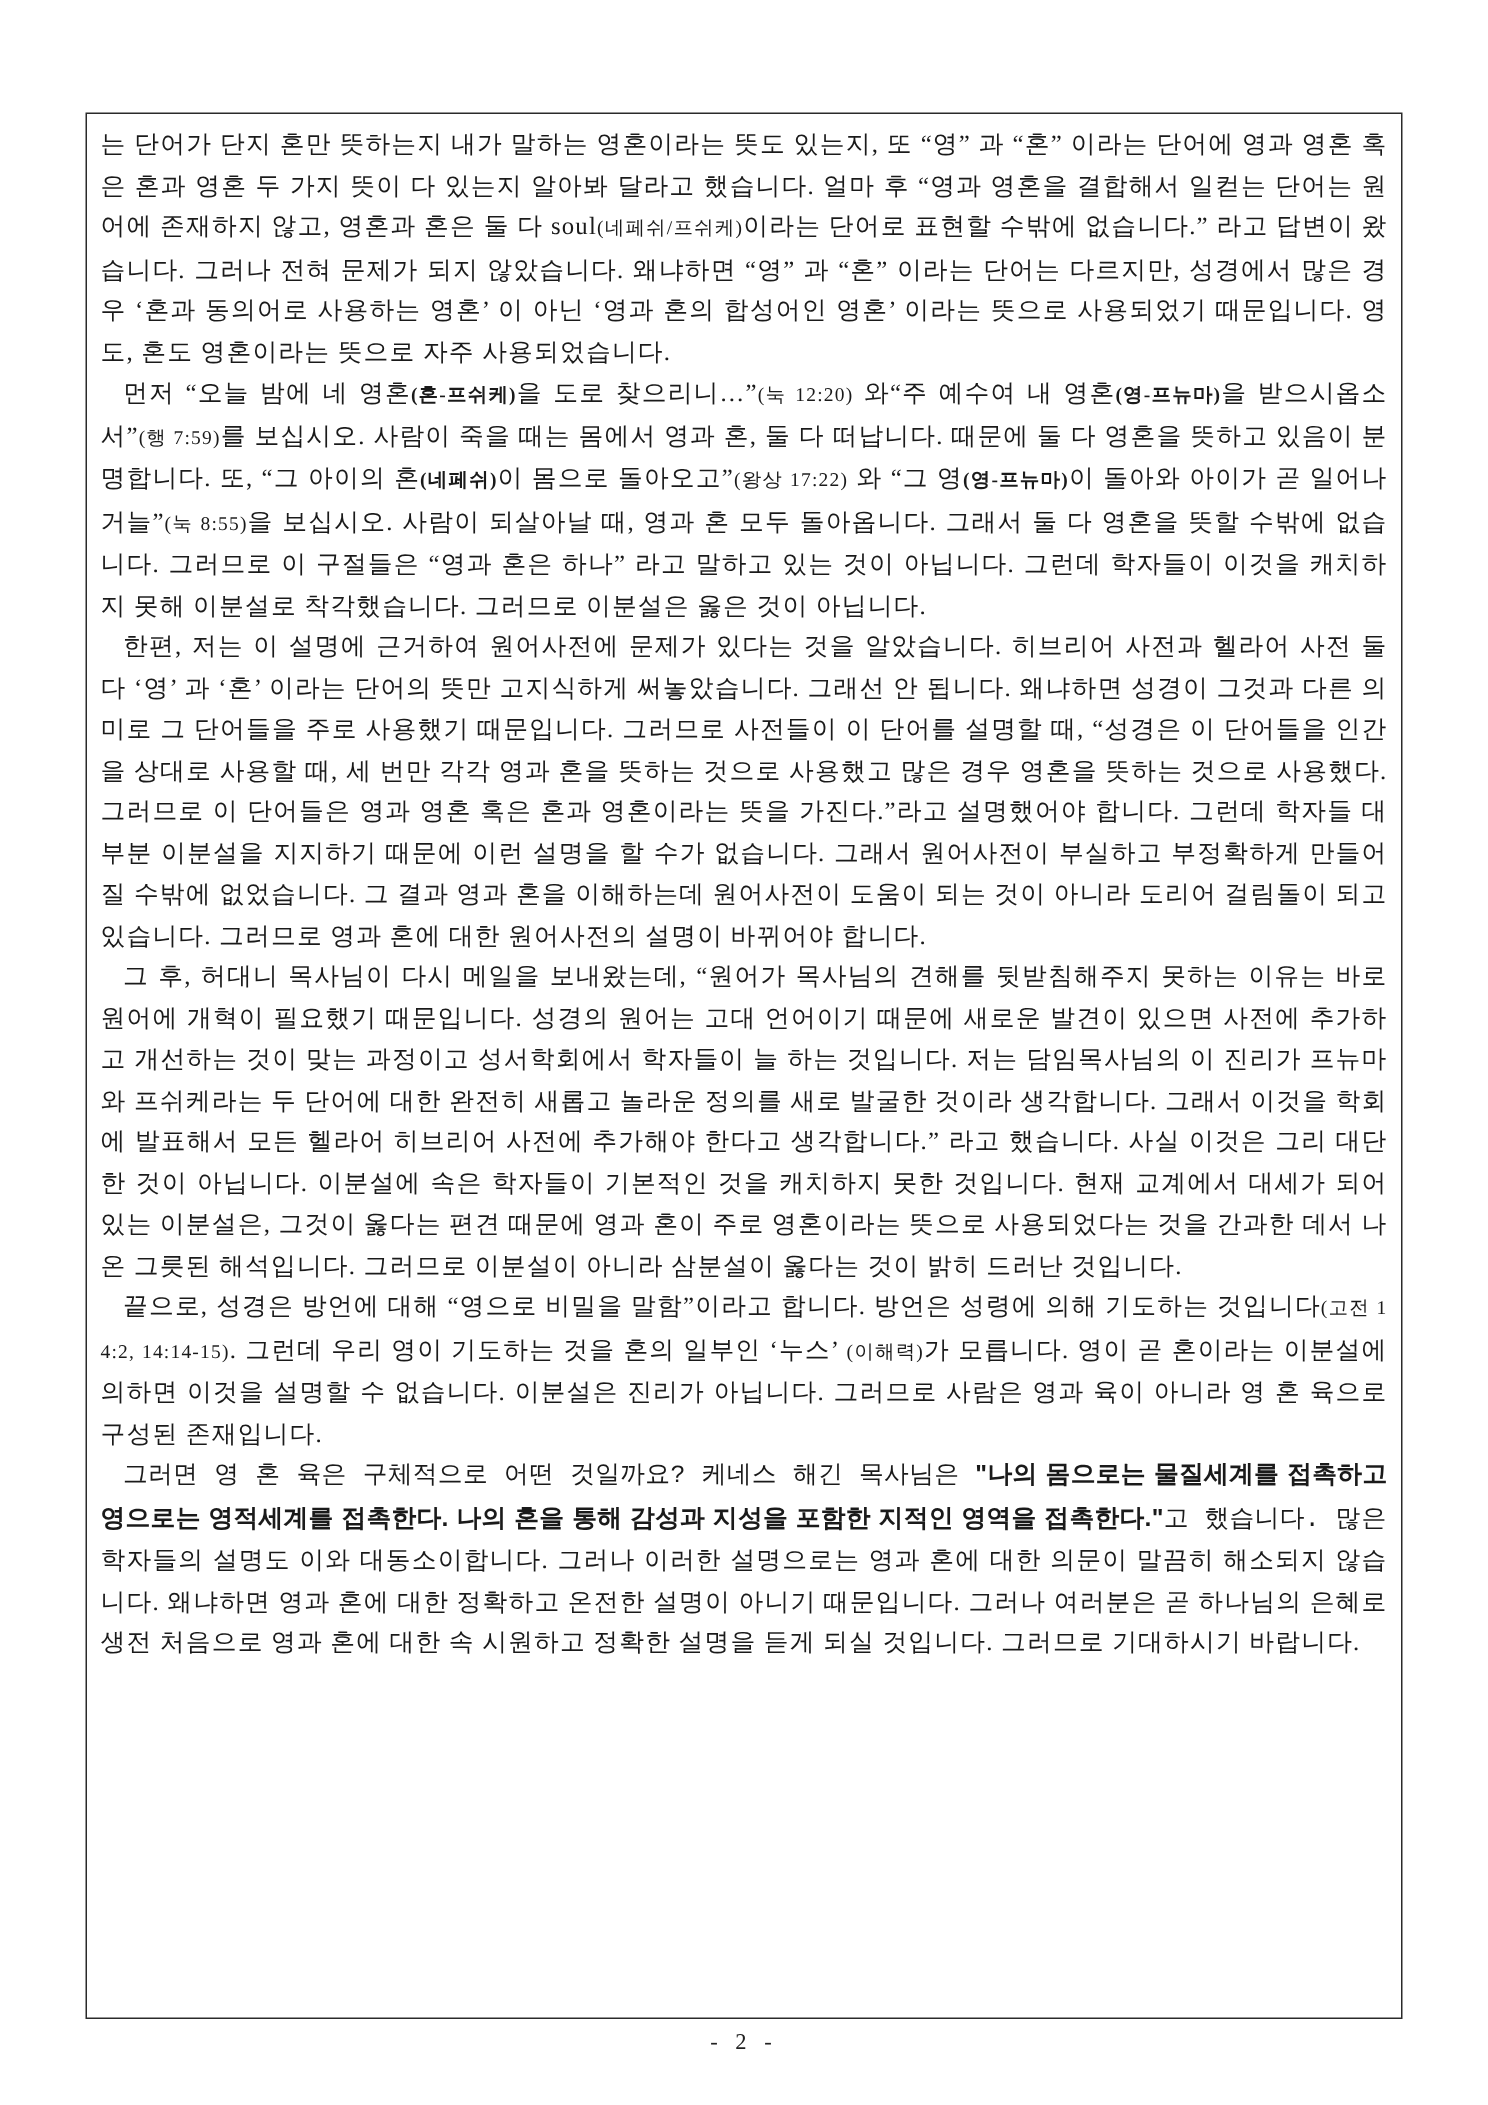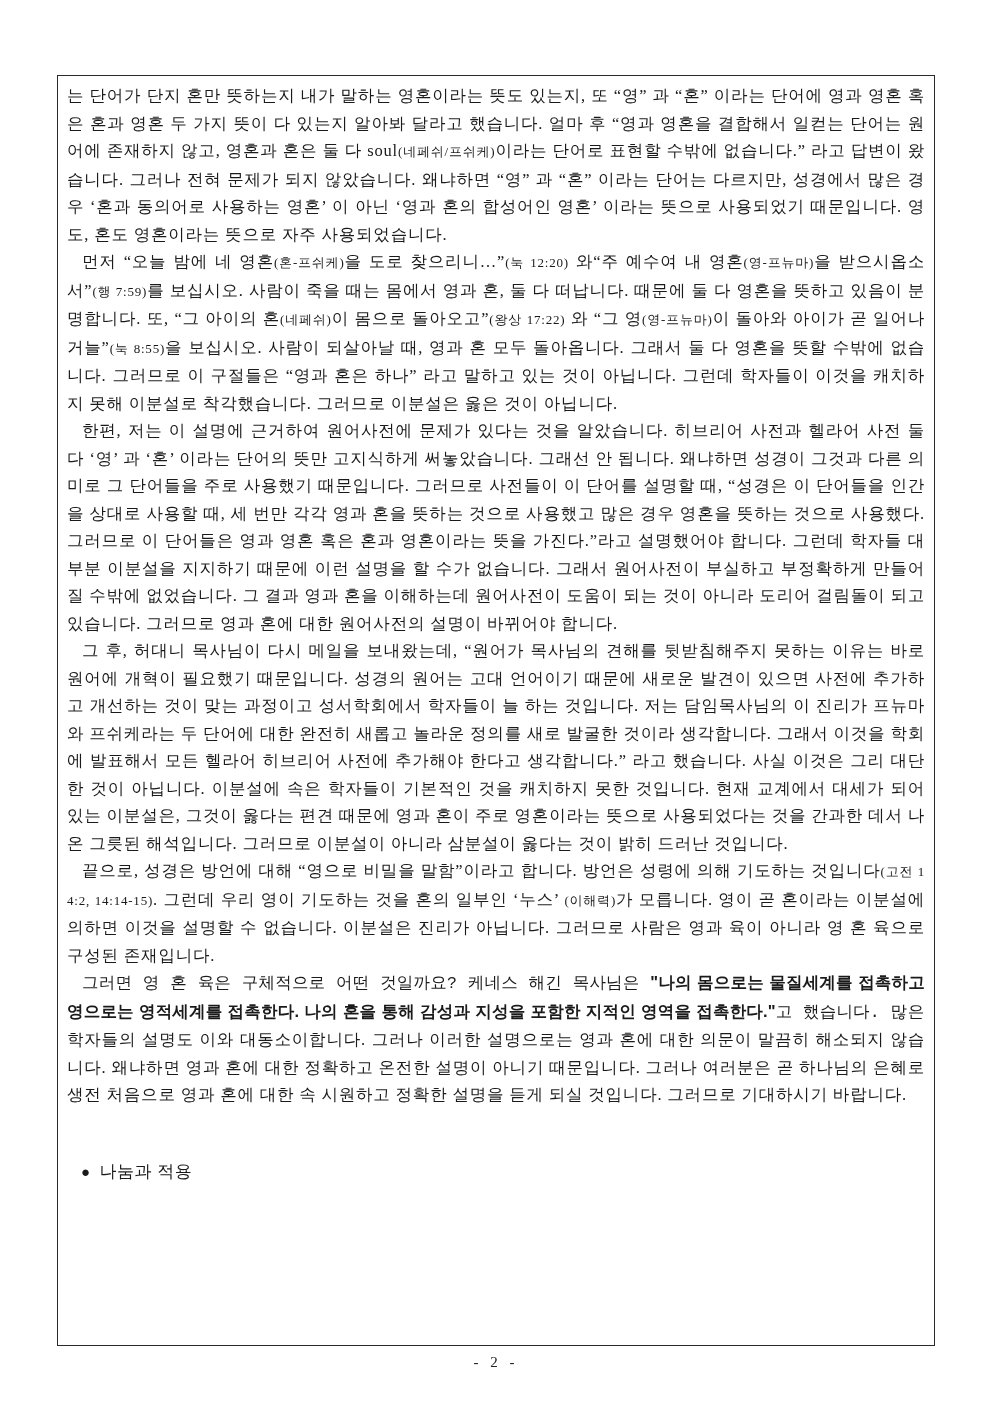--- a/index.html
+++ b/index.html
@@ -14,21 +14,21 @@
     border:1px solid #2a2a2a;box-sizing:border-box;
     padding:6px 9px 0 9px;background:#ffffff;
   }
   .para{
     margin:0;font-size:16.5px;line-height:27.5px;
     text-align:justify;word-break:break-all;letter-spacing:0.8px;
   }
   .para.indent{text-indent:15px;}
   .seg-n{}
   .seg-b{font-weight:normal;}
-  .seg-bs{font-weight:normal;font-size:13px;}
+  .seg-bs{font-weight:bold;font-size:13px;}
   .seg-r{font-size:13px;}
   .seg-g{font-family:Liberation Mono, monospace;letter-spacing:0.2px;}
   .seg-gb{font-family:"Liberation Sans","DejaVu Sans",sans-serif;font-weight:bold;letter-spacing:0.2px;}
   .section-heading{
     margin:49px 0 34px 14px;
     font-family:"Liberation Sans","DejaVu Sans",sans-serif;
     font-size:17px;line-height:27.5px;letter-spacing:0.5px;
   }
   .section-heading .bullet{font-size:15px;margin-right:9px;}
   .page-number{
@@ -42,17 +42,16 @@
 
 <div class="sheet">
   <div class="content-border">
     <div id="paragraphs">
         <p class="para"><span class="seg-n">는 단어가 단지 혼만 뜻하는지 내가 말하는 영혼이라는 뜻도 있는지, 또 “영” 과 “혼” 이라는 단어에 영과 영혼 혹은 혼과 영혼 두 가지 뜻이 다 있는지 알아봐 달라고 했습니다. 얼마 후 “영과 영혼을 결합해서 일컫는 단어는 원어에 존재하지 않고, 영혼과 혼은 둘 다 soul</span><span class="seg-r">(네페쉬/프쉬케)</span><span class="seg-n">이라는 단어로 표현할 수밖에 없습니다.” 라고 답변이 왔습니다. 그러나 전혀 문제가 되지 않았습니다. 왜냐하면 “영” 과 “혼” 이라는 단어는 다르지만, 성경에서 많은 경우 ‘혼과 동의어로 사용하는 영혼’ 이 아닌  ‘영과 혼의 합성어인 영혼’ 이라는 뜻으로 사용되었기 때문입니다. 영도, 혼도 영혼이라는 뜻으로 자주 사용되었습니다.</span></p>
         <p class="para indent"><span class="seg-n">먼저 </span><span class="seg-b">“오늘 밤에 네 영혼</span><span class="seg-bs">(혼-프쉬케)</span><span class="seg-b">을 도로 찾으리니…”</span><span class="seg-r">(눅 12:20)</span><span class="seg-n"> 와</span><span class="seg-b">“주 예수여 내 영혼</span><span class="seg-bs">(영-프뉴마)</span><span class="seg-b">을 받으시옵소서”</span><span class="seg-r">(행 7:59)</span><span class="seg-n">를 보십시오. 사람이 죽을 때는 몸에서 영과 혼, 둘 다 떠납니다. 때문에 둘 다 영혼을 뜻하고 있음이 분명합니다. 또, </span><span class="seg-b">“그 아이의 혼</span><span class="seg-bs">(네페쉬)</span><span class="seg-b">이 몸으로 돌아오고”</span><span class="seg-r">(왕상 17:22)</span><span class="seg-n"> 와 </span><span class="seg-b">“그 영</span><span class="seg-bs">(영-프뉴마)</span><span class="seg-b">이 돌아와 아이가 곧 일어나거늘”</span><span class="seg-r">(눅 8:55)</span><span class="seg-n">을 보십시오. 사람이 되살아날 때, 영과 혼 모두 돌아옵니다. 그래서 둘 다 영혼을 뜻할 수밖에 없습니다. 그러므로 이 구절들은 “영과 혼은 하나” 라고 말하고 있는 것이 아닙니다. 그런데 학자들이 이것을 캐치하지 못해 이분설로 착각했습니다. 그러므로 이분설은 옳은 것이 아닙니다.</span></p>
         <p class="para indent"><span class="seg-n">한편, 저는 이 설명에 근거하여 원어사전에 문제가 있다는 것을 알았습니다. 히브리어 사전과 헬라어 사전 둘 다 ‘영’ 과 ‘혼’ 이라는 단어의 뜻만 고지식하게 써놓았습니다. 그래선 안 됩니다. 왜냐하면 성경이 그것과 다른 의미로 그 단어들을 주로 사용했기 때문입니다. 그러므로 사전들이 이 단어를 설명할 때, </span><span class="seg-b">“성경은 이 단어들을 인간을 상대로 사용할 때, 세 번만 각각 영과 혼을 뜻하는 것으로 사용했고 많은 경우 영혼을 뜻하는 것으로 사용했다. 그러므로 이 단어들은 영과 영혼 혹은 혼과 영혼이라는 뜻을 가진다.”</span><span class="seg-n">라고 설명했어야 합니다. 그런데 학자들 대부분 이분설을 지지하기 때문에 이런 설명을 할 수가 없습니다. 그래서 원어사전이 부실하고 부정확하게 만들어질 수밖에 없었습니다. 그 결과 영과 혼을 이해하는데 원어사전이 도움이 되는 것이 아니라 도리어 걸림돌이 되고 있습니다. 그러므로 영과 혼에 대한 원어사전의 설명이 바뀌어야 합니다.</span></p>
         <p class="para indent"><span class="seg-n">그 후, 허대니 목사님이 다시 메일을 보내왔는데, “원어가 목사님의 견해를 뒷받침해주지 못하는 이유는 바로 원어에 개혁이 필요했기 때문입니다. 성경의 원어는 고대 언어이기 때문에 새로운 발견이 있으면 사전에 추가하고 개선하는 것이 맞는 과정이고 성서학회에서 학자들이 늘 하는 것입니다. 저는 담임목사님의 이 진리가 프뉴마와 프쉬케라는 두 단어에 대한 완전히 새롭고 놀라운 정의를 새로 발굴한 것이라 생각합니다. 그래서 이것을 학회에 발표해서 모든 헬라어 히브리어 사전에 추가해야 한다고 생각합니다.” 라고 했습니다. 사실 이것은 그리 대단한 것이 아닙니다. 이분설에 속은 학자들이 기본적인 것을 캐치하지 못한 것입니다. 현재 교계에서 대세가 되어 있는 이분설은, 그것이 옳다는 편견 때문에 영과 혼이 주로 영혼이라는 뜻으로 사용되었다는 것을 간과한 데서 나온 그릇된 해석입니다. 그러므로 이분설이 아니라 삼분설이 옳다는 것이 밝히 드러난 것입니다.</span></p>
         <p class="para indent"><span class="seg-n">끝으로, 성경은 방언에 대해 </span><span class="seg-b">“영으로 비밀을 말함”</span><span class="seg-n">이라고 합니다. 방언은 성령에 의해 기도하는 것입니다</span><span class="seg-r">(고전 14:2, 14:14-15)</span><span class="seg-n">. 그런데 우리 영이 기도하는 것을 혼의 일부인 ‘누스’ </span><span class="seg-r">(이해력)</span><span class="seg-n">가 모릅니다. 영이 곧 혼이라는 이분설에 의하면 이것을 설명할 수 없습니다. 이분설은 진리가 아닙니다. 그러므로 사람은 영과 육이 아니라 영 혼 육으로 구성된 존재입니다.</span></p>
         <p class="para indent"><span class="seg-g">그러면 영 혼 육은 구체적으로 어떤 것일까요? 케네스 해긴 목사님은 </span><span class="seg-gb">"나의 몸으로는 물질세계를 접촉하고 영으로는 영적세계를 접촉한다. 나의 혼을 통해 감성과 지성을 포함한 지적인 영역을 접촉한다."</span><span class="seg-g">고 했습니다. </span><span class="seg-n">많은 학자들의 설명도 이와 대동소이합니다. 그러나 이러한 설명으로는 영과 혼에 대한 의문이 말끔히 해소되지 않습니다. 왜냐하면 영과 혼에 대한 정확하고 온전한 설명이 아니기 때문입니다. 그러나 여러분은 곧 하나님의 은혜로 생전 처음으로 영과 혼에 대한 속 시원하고 정확한 설명을 듣게 되실 것입니다. 그러므로 기대하시기 바랍니다.</span></p>
-        <div class="section-heading"><span class="bullet">●</span><span>나눔과 적용</span></div>
       </div>
   </div>
   <div class="page-number">- 2 -</div>
 </div>
 
 </body></html>

